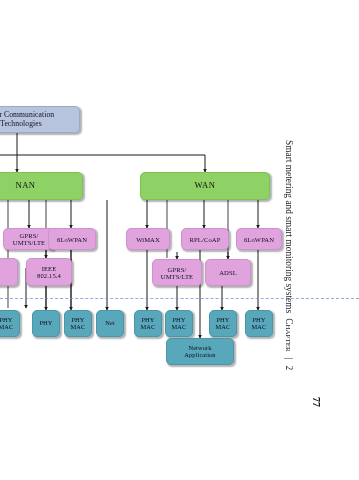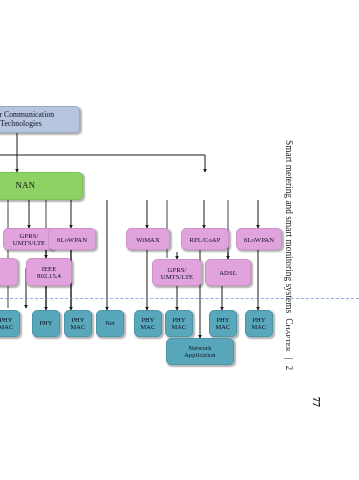--- a/index.html
+++ b/index.html
@@ -200,20 +200,21 @@
     </g>
   </svg>
 
   <div id="dash-line" style="top:298px;"></div>
 
   <div class="node blue" style="left:-38px; top:106px; width:118px; height:27px;">...ter Communication
 Technologies</div>
 
   <div class="node green" style="left:-32px; top:172px; width:115px; height:28px;">NAN</div>
 
+  <div class="node green" style="left:140px; top:172px; width:130px; height:28px;">WAN</div>
 
   <div class="node pink" style="left:3px; top:228px; width:52px; height:22px;">GPRS/
 UMTS/LTE</div>
 
   <div class="node pink" style="left:48px; top:228px; width:48px; height:22px;">6LoWPAN</div>
 
   <div class="node pink" style="left:-24px; top:258px; width:42px; height:28px;">y/</div>
 
   <div class="node pink" style="left:26px; top:258px; width:46px; height:28px;">IEEE
 802.15.4</div>

